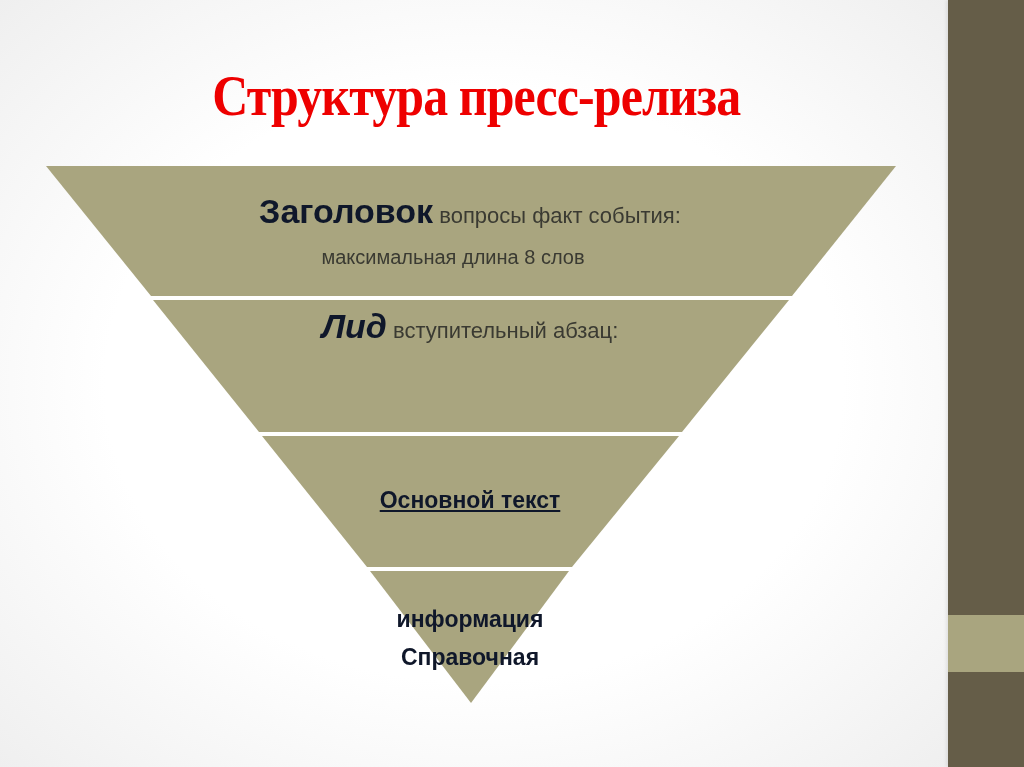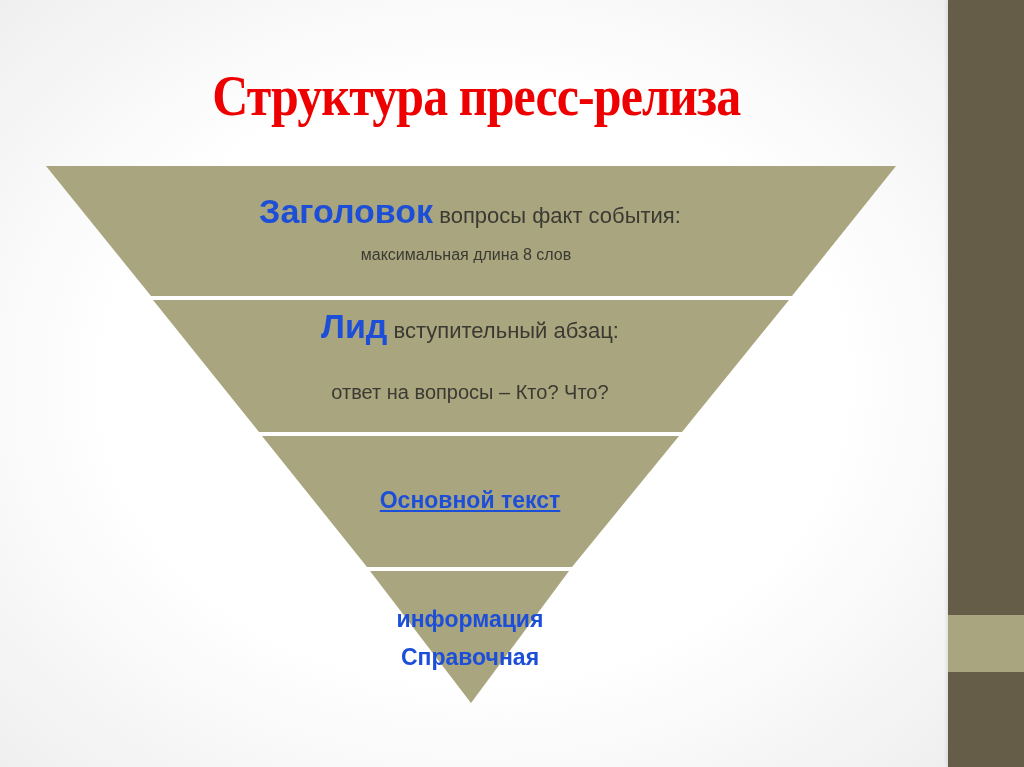--- a/index.html
+++ b/index.html
@@ -24,26 +24,26 @@
     .title {
       position: absolute; left: 0; width: 948px; top: 62px;
       text-align: center;
       font-family: "Liberation Serif", "DejaVu Serif", serif;
       font-weight: bold; font-size: 58px; color: #ee0000;
       letter-spacing: -1px;
       transform: scaleX(0.86); transform-origin: 490px 0;
     }
     svg.pyramid { position: absolute; left: 0; top: 0; }
     .label { position: absolute; text-align: center; color: #3a3a32; }
-    .red { color: #1d4ed8; font-weight: bold; }
+    .red { color: #0f172a; font-weight: bold; }
     .band1-line1 { left: 120px; width: 700px; top: 192px; font-size: 22px; }
     .band1-line1 .red { font-size: 34px; }
-    .band1-line2 { left: 116px; width: 700px; top: 246px; font-size: 16px; }
+    .band1-line2 { left: 103px; width: 700px; top: 246px; font-size: 20px; }
     .band2-line1 { left: 160px; width: 620px; top: 307px; font-size: 22px; }
-    .band2-line1 .red { font-size: 34px; }
+    .band2-line1 .red { font-size: 34px; font-style: italic; }
     .band2-line2 { left: 160px; width: 620px; top: 378px; font-size: 20px; line-height: 28px; }
     .band3 { left: 260px; width: 420px; top: 487px; font-size: 23px; text-decoration: underline; }
     .band4 { left: 300px; width: 340px; top: 600px; font-size: 23px; line-height: 38px; }
   </style>
 </head>
 <body>
 
 <div class="slide"></div>
 
 <div class="sidebar">
@@ -62,21 +62,20 @@
 
 <div class="label band1-line1">
   <span class="red">Заголовок</span><span> вопросы факт события:</span>
 </div>
 <div class="label band1-line2">максимальная длина 8 слов</div>
 
 <div class="label band2-line1">
   <span class="red">Лид</span><span> вступительный абзац:</span>
 </div>
 <div class="label band2-line2">
-  <div>ответ на вопросы – Кто? Что?</div>
 </div>
 
 <div class="label band3 red">Основной текст</div>
 
 <div class="label band4 red">
   <div>информация</div>
   <div>Справочная</div>
 </div>
 
 </body></html>

